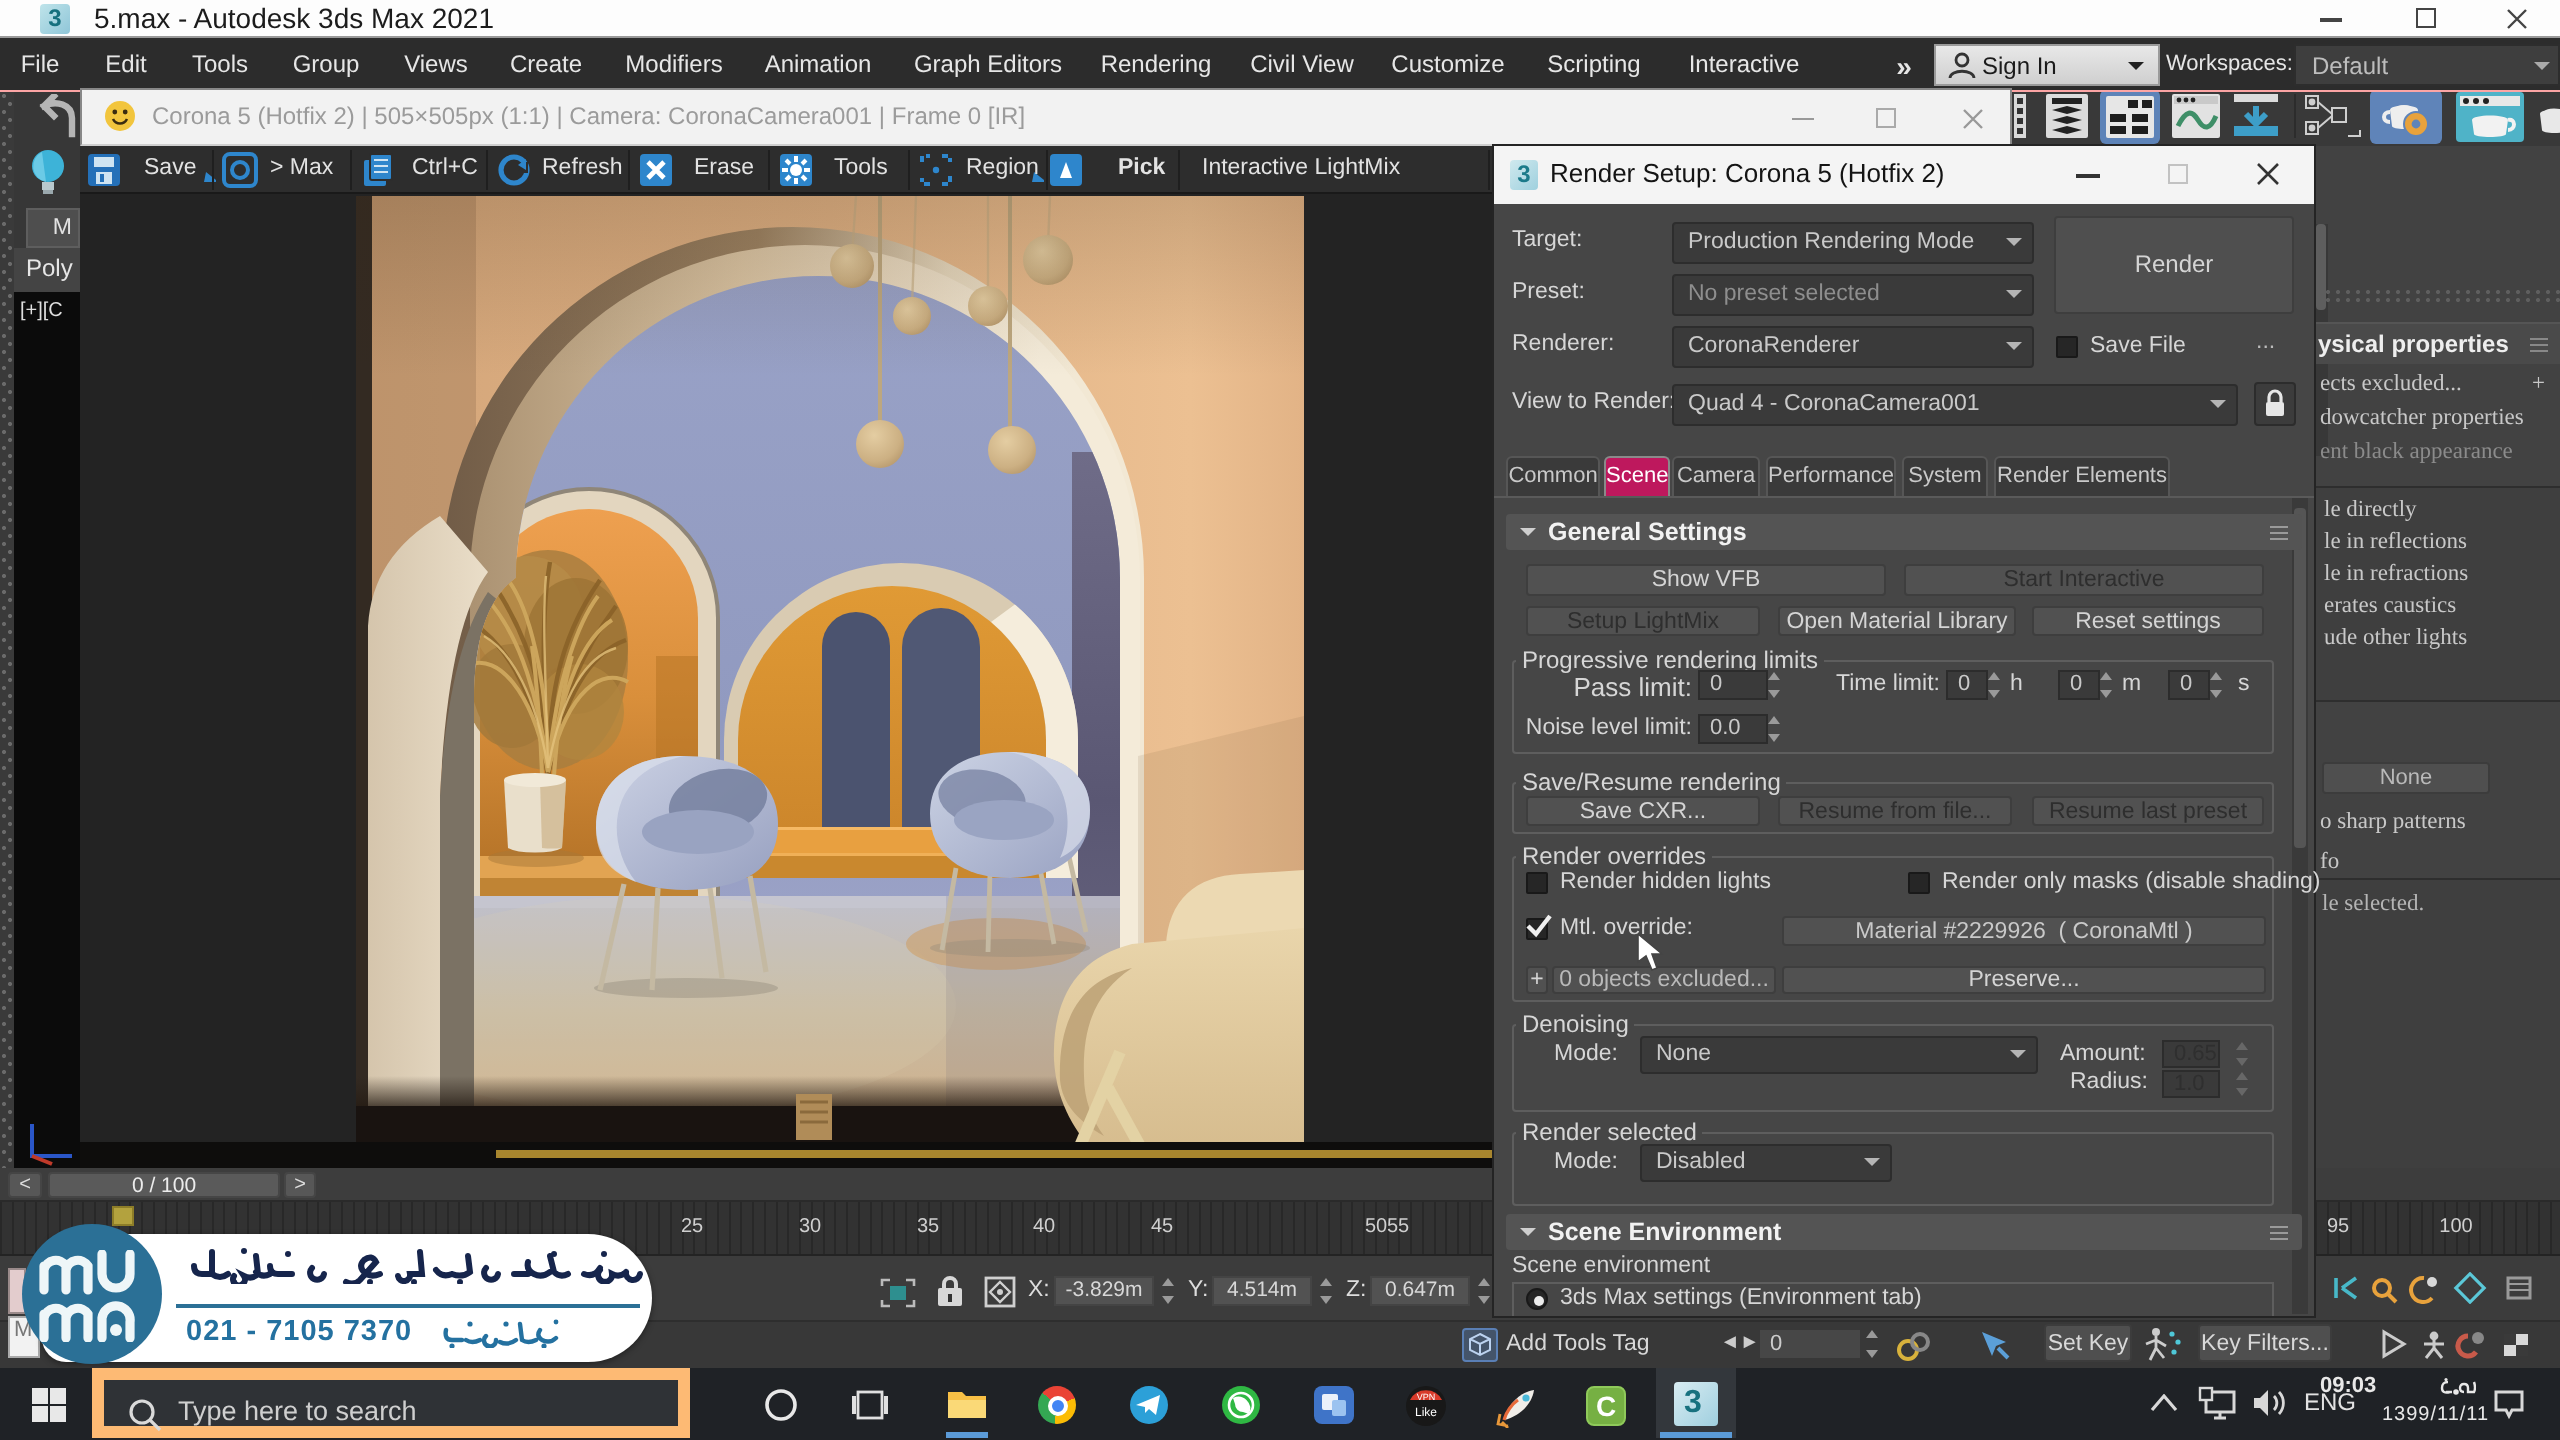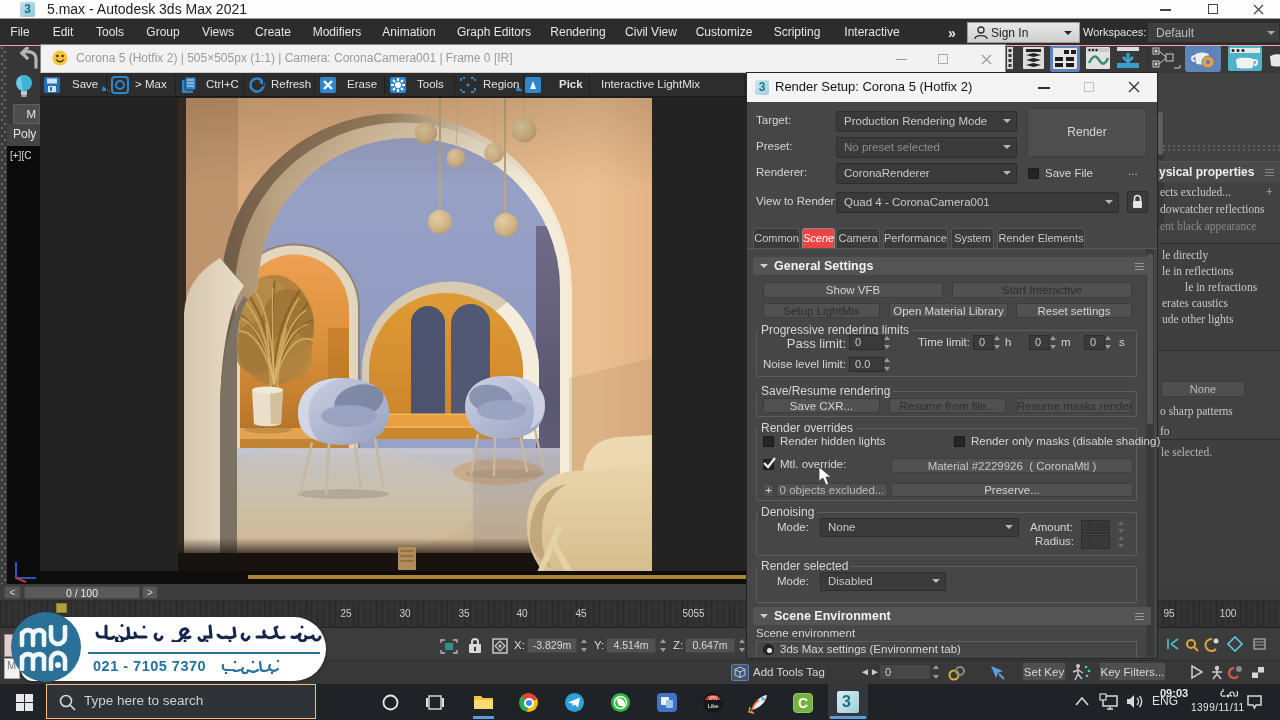--- a/index.html
+++ b/index.html
@@ -26,21 +26,21 @@
 .glab{position:absolute;font-size:12px;color:#d6d6d6;background:#464646;padding:0 3px;white-space:nowrap;}
 .cb{position:absolute;width:11px;height:11px;background:#262626;border:1px solid #191919;border-radius:1px;}
 .spinv{position:absolute;background:#3a3a3a;border:1px solid #2c2c2c;color:#c9c9c9;font-size:11px;line-height:13px;padding-left:5px;}
 .spar{position:absolute;width:7px;}
 .spar b,.spar s{position:absolute;left:0;width:0;height:0;border:3.5px solid transparent;}
 .spar b{top:1px;border-bottom:4px solid #9a9a9a;border-top:none;}
 .spar s{bottom:1px;border-top:4px solid #9a9a9a;border-bottom:none;}
 .hdr{position:absolute;left:6px;width:398px;height:18px;background:#545454;border-radius:2px;font-size:12.5px;font-weight:bold;color:#f2f2f2;line-height:18px;text-indent:21px;}
 .hdr u{position:absolute;left:7px;top:7px;width:0;height:0;border:4px solid transparent;border-top-color:#cfcfcf;border-bottom:none;text-decoration:none;}
 .tab{position:absolute;top:155px;height:20px;white-space:nowrap;background:#3a3a3a;border:1px solid #565656;border-bottom:none;border-radius:3px 3px 0 0;font-size:11px;color:#c9c9c9;line-height:19px;text-align:center;overflow:hidden;}
-.tabA{background:#ef4444;color:#fff;border-color:#8a8a8a;font-style:italic;}
+.tabA{background:#be185d;color:#fff;border-color:#8a8a8a;}
 
 #timerow{left:0;top:584px;width:1280px;height:17px;background:#3d3d3d;border-bottom:1px solid #2a2a2a;}
 #trackbar{left:0;top:601px;width:1280px;height:27px;background:#323232;border-bottom:1px solid #232323;
  background-image:repeating-linear-gradient(90deg,#282828 0 1px,transparent 1px 5.875px);}
 .tnum{position:absolute;top:7px;transform:translateX(-50%);font-size:10px;color:#cfcfcf;}
 #statusbar{left:0;top:628px;width:1280px;height:32px;background:#3c3c3c;}
 #statusbar2{left:0;top:660px;width:1280px;height:24px;background:#383838;border-top:1px solid #2e2e2e;}
 .sfield{position:absolute;background:#525252;border:1px solid #444;color:#d8d8d8;font-size:10.5px;text-align:center;line-height:13px;}
 .sbtn{position:absolute;background:#4f4f4f;border:1px solid #3c3c3c;border-radius:2px;color:#d8d8d8;font-size:11px;text-align:center;}
 
@@ -146,26 +146,26 @@
  <div class="abs" style="left:0;top:39px;width:7px;height:116px;background:#383838;">
         <div class="abs" style="left:1px;top:0;width:5px;height:43px;background:#5e5e5e;border-radius:2px;"></div>
       </div>
  <div class="abs" style="left:0;top:71px;width:123px;height:8px;background-image:radial-gradient(circle at 2px 2px,#5e5e5e 0.8px,transparent 1.2px);background-size:5px 4px;"></div>
  <div class="abs" style="left:0;top:88px;width:123px;height:21px;background:#4a4a4a;border-top:1px solid #555;">
         <span class="abs" style="left:2px;top:3px;font-size:12px;font-weight:bold;color:#eee;">ysical properties</span>
         <span class="abs" style="left:108px;top:7px;width:9px;height:7px;background:repeating-linear-gradient(#888 0 1px,transparent 1px 3px);"></span>
       </div>
  <span class="rtxt" style="left:3px;top:113px;">ects excluded...</span>
       <span class="rtxt" style="left:109px;top:113px;">+</span>
- <span class="rtxt" style="left:3px;top:130px;">dowcatcher reflections</span>
+ <span class="rtxt" style="left:3px;top:130px;">dowcatcher properties</span>
  <span class="rtxt" style="left:3px;top:147px;color:#8b8b8b;">ent black appearance</span>
  <div class="abs" style="left:0;top:170px;width:123px;height:108px;background:#3f3f3f;border:1px solid #2e2e2e;border-right:none;">
   <span class="rtxt" style="left:4px;top:5px;">le directly</span>
   <span class="rtxt" style="left:4px;top:21px;">le in reflections</span>
-  <span class="rtxt" style="left:4px;top:37px;margin-left:23px;">le in refractions</span>
+  <span class="rtxt" style="left:4px;top:37px;">le in refractions</span>
   <span class="rtxt" style="left:4px;top:53px;">erates caustics</span>
   <span class="rtxt" style="left:4px;top:69px;">ude other lights</span>
  </div>
  <div class="abs" style="left:4px;top:308px;width:84px;height:16px;background:#4f4f4f;border:1px solid #3c3c3c;border-radius:2px;color:#b9b9b9;font-size:11px;text-align:center;line-height:15px;">None</div>
  <span class="rtxt" style="left:3px;top:332px;">o sharp patterns</span>
  <span class="rtxt" style="left:3px;top:352px;">fo</span>
  <div class="abs" style="left:0;top:366px;width:123px;height:145px;background:#3f3f3f;border-top:1px solid #2e2e2e;">
   <span class="rtxt" style="left:4px;top:6px;color:#b5b5b5;">le selected.</span>
  </div>
 </div>
@@ -680,21 +680,21 @@
  <span class="lbl" style="left:12px;top:285px;width:87px;text-align:right;font-size:11.5px;">Noise level limit:</span>
  <div class="spinv" style="left:102px;top:284px;width:35px;height:15px;">0.0</div>
       <div class="spar" style="left:137px;top:284px;height:15px;">
         <b></b>
         <s></s>
       </div>
  <div class="grp" style="left:9px;top:318px;width:381px;height:26px;"></div>
  <span class="glab" style="left:11px;top:311px;">Save/Resume rendering</span>
  <div class="btn" style="left:16px;top:325px;width:117px;height:15px;line-height:14px;">Save CXR...</div>
  <div class="btn btnD" style="left:142px;top:325px;width:117px;height:15px;line-height:14px;">Resume from file...</div>
- <div class="btn btnD" style="left:269px;top:325px;width:116px;height:15px;line-height:14px;">Resume masks render</div>
+ <div class="btn btnD" style="left:269px;top:325px;width:116px;height:15px;line-height:14px;">Resume last preset</div>
  <div class="grp" style="left:9px;top:355px;width:381px;height:73px;"></div>
  <span class="glab" style="left:11px;top:348px;">Render overrides</span>
  <div class="cb" style="left:16px;top:363px;"></div>
       <span class="lbl" style="left:33px;top:362px;">Render hidden lights</span>
  <div class="cb" style="left:207px;top:363px;"></div>
       <span class="lbl" style="left:224px;top:362px;">Render only masks (disable shading)</span>
  <div class="cb" style="left:16px;top:386px;"></div>
       <svg class="abs" style="left:15px;top:383px;" width="14" height="13">
         <path d="M2,7 L6,11 L13,2" stroke="#f0f0f0" stroke-width="2.2" fill="none"></path>
       </svg>
@@ -786,21 +786,21 @@
  </svg>
 </div>
 
 <div class="abs" id="taskbar">
  <svg class="abs" style="left:16px;top:10px;" width="17" height="17" viewBox="0 0 17 17">
         <rect x="0" y="0" width="8" height="8" fill="#e8e8e8"></rect>
         <rect x="9" y="0" width="8" height="8" fill="#e8e8e8"></rect>
         <rect x="0" y="9" width="8" height="8" fill="#e8e8e8"></rect>
         <rect x="9" y="9" width="8" height="8" fill="#e8e8e8"></rect>
       </svg>
- <div class="abs" style="left:46px;top:0;width:270px;height:35px;background:#2f3236;border:1px solid #fdba74;">
+ <div class="abs" style="left:46px;top:0;width:299px;height:35px;background:#2f3236;border:6px solid #fdba74;">
   <svg class="abs" style="left:12px;top:9px;" width="17" height="17" viewBox="0 0 17 17">
           <circle cx="7" cy="7" r="5.5" fill="none" stroke="#dadada" stroke-width="1.6"></circle>
           <path d="M11,11 L16,16" stroke="#dadada" stroke-width="1.6"></path>
         </svg>
   <span class="abs" style="left:37px;top:8px;font-size:13.5px;color:#cfcfcf;">Type here to search</span>
  </div>
  <svg class="abs" style="left:382px;top:10px;" width="17" height="17">
         <circle cx="8.5" cy="8.5" r="7" fill="none" stroke="#e8e8e8" stroke-width="1.8"></circle>
       </svg>
  <svg class="abs" style="left:426px;top:10px;" width="18" height="17" viewBox="0 0 18 17">

